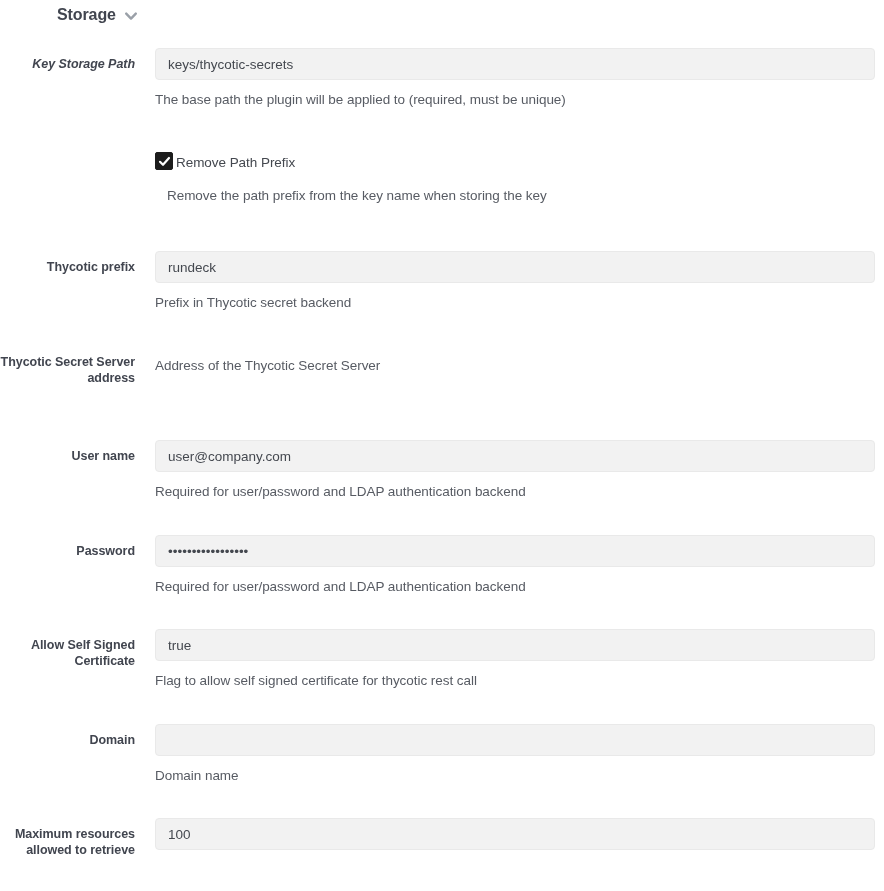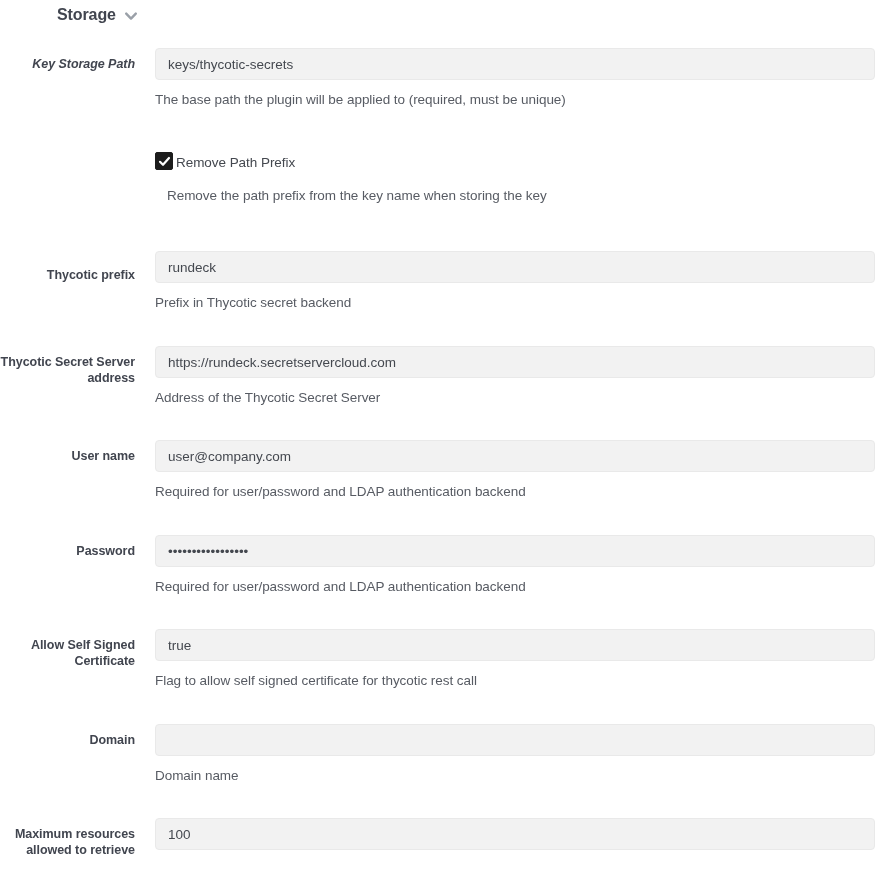--- a/index.html
+++ b/index.html
@@ -151,31 +151,30 @@
         </svg>
       </span>
       <span class="checkbox-label">Remove Path Prefix</span>
     </div>
     <div class="field-control" style="top:35px;margin-left:12px;">
       <span class="help-text" style="margin-top:0;">Remove the path prefix from the key name when storing the key</span>
     </div>
   </div>
 
   <div class="form-row" style="top:251px;">
-    <div class="field-label" style="top:16px;">Thycotic prefix</div>
+    <div class="field-label" style="top:8px;">Thycotic prefix</div>
     <div class="field-control">
       <input class="text-input" type="text" value="rundeck" style="">
       <span class="help-text">Prefix in Thycotic secret backend</span>
     </div>
   </div>
 
   <div class="form-row" style="top:346px;">
     <div class="field-label" style="top:8px;">Thycotic Secret Server address</div>
     <div class="field-control">
-      <input class="text-input" type="text" value="https://rundeck.secretservercloud.com" style="">
       <span class="help-text">Address of the Thycotic Secret Server</span>
     </div>
   </div>
 
   <div class="form-row" style="top:440px;">
     <div class="field-label" style="top:8px;">User name</div>
     <div class="field-control">
       <input class="text-input" type="text" value="user@company.com" style="">
       <span class="help-text">Required for user/password and LDAP authentication backend</span>
     </div>

